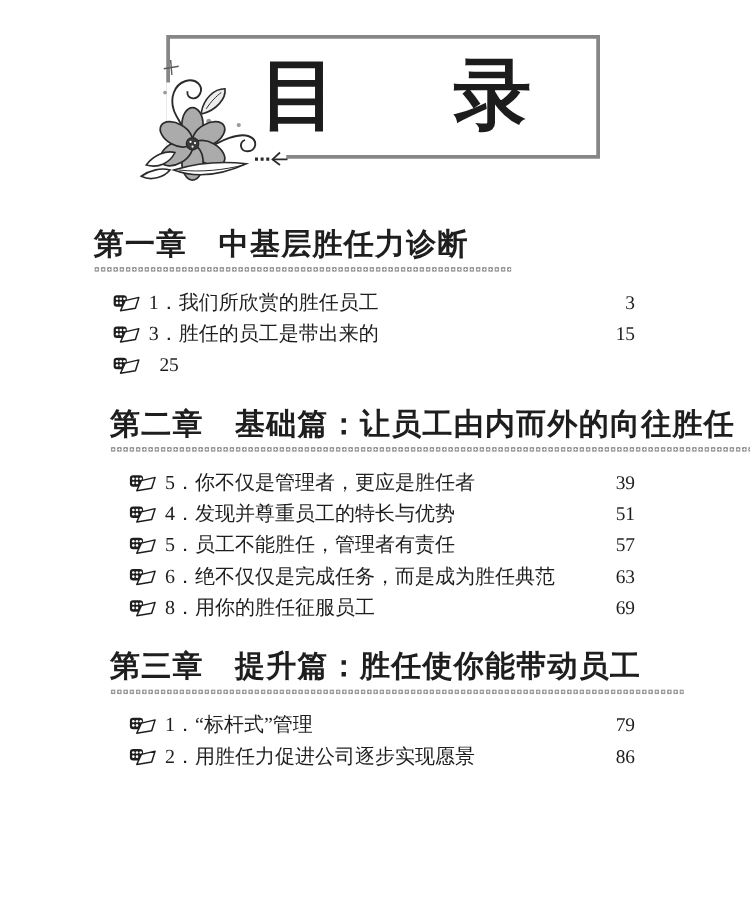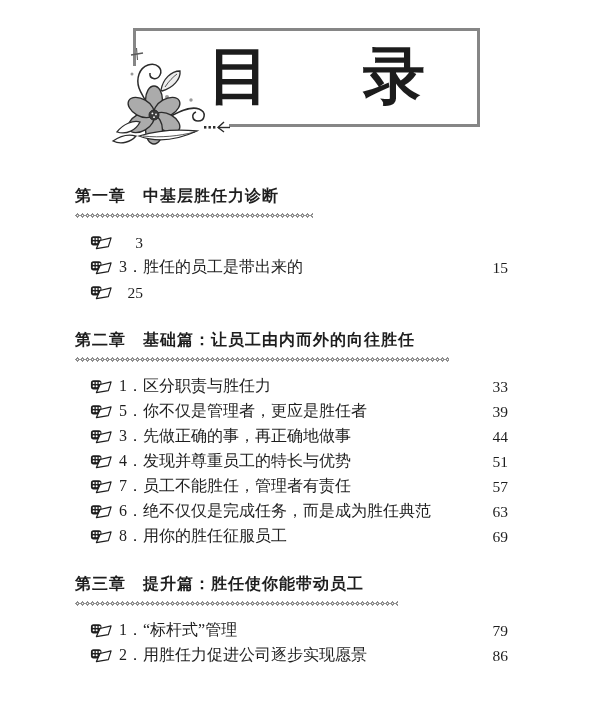--- a/index.html
+++ b/index.html
@@ -40,24 +40,24 @@
     top: 17px;
     width: 135px;
     height: 100px;
     pointer-events: none;
   }
 
   
   .toc {
     margin: 56px 92px 0 75px;
   }
-  .chapter + .chapter { margin-top: 22px; }
+  .chapter + .chapter { margin-top: 22px; margin-left: 13px; }
   .chapter-heading {
     display: inline-block;
-    font-size: 16px;
+    font-size: 24px;
     font-weight: bold;
     letter-spacing: 1px;
     line-height: 26px;
     white-space: nowrap;
   }
   .chapter-heading::after {
     content: "";
     display: block;
     height: 5px;
     margin-top: 4px;
@@ -155,20 +155,21 @@
   <div class="toc-row">
     <svg class="bullet" viewBox="0 0 24 16" xmlns="http://www.w3.org/2000/svg">
       <rect x="1" y="1.2" width="11.5" height="10" rx="2.8" fill="#1e1e1e"></rect>
       <circle cx="4" cy="4.2" r="1.15" fill="#ffffff"></circle>
       <circle cx="7.2" cy="4.2" r="1.15" fill="#ffffff"></circle>
       <circle cx="10.4" cy="4.2" r="1.15" fill="#ffffff"></circle>
       <circle cx="4" cy="7.8" r="1.15" fill="#ffffff"></circle>
       <circle cx="7.2" cy="7.8" r="1.15" fill="#ffffff"></circle>
       <path d="M11 5.8 L23 3 L20 12.5 L7 14.6 Z" fill="#ffffff" stroke="#1e1e1e" stroke-width="1.3" stroke-linejoin="round"></path>
     </svg>
+    <span class="toc-item-label">1．我们所欣赏的胜任员工</span>
     <span class="toc-item-page">3</span>
   </div>
 
 
   <div class="toc-row">
     <svg class="bullet" viewBox="0 0 24 16" xmlns="http://www.w3.org/2000/svg">
       <rect x="1" y="1.2" width="11.5" height="10" rx="2.8" fill="#1e1e1e"></rect>
       <circle cx="4" cy="4.2" r="1.15" fill="#ffffff"></circle>
       <circle cx="7.2" cy="4.2" r="1.15" fill="#ffffff"></circle>
       <circle cx="10.4" cy="4.2" r="1.15" fill="#ffffff"></circle>
@@ -192,61 +193,35 @@
     </svg>
     <span class="toc-item-page">25</span>
   </div>
 
 </div>
   </div>
 
   <div class="chapter">
     <div class="chapter-heading">第二章　基础篇：让员工由内而外的向往胜任</div>
     <div class="chapter-items">
-  <div class="toc-row">
-    <svg class="bullet" viewBox="0 0 24 16" xmlns="http://www.w3.org/2000/svg">
-      <rect x="1" y="1.2" width="11.5" height="10" rx="2.8" fill="#1e1e1e"></rect>
-      <circle cx="4" cy="4.2" r="1.15" fill="#ffffff"></circle>
-      <circle cx="7.2" cy="4.2" r="1.15" fill="#ffffff"></circle>
-      <circle cx="10.4" cy="4.2" r="1.15" fill="#ffffff"></circle>
-      <circle cx="4" cy="7.8" r="1.15" fill="#ffffff"></circle>
-      <circle cx="7.2" cy="7.8" r="1.15" fill="#ffffff"></circle>
-      <path d="M11 5.8 L23 3 L20 12.5 L7 14.6 Z" fill="#ffffff" stroke="#1e1e1e" stroke-width="1.3" stroke-linejoin="round"></path>
-    </svg>
-    <span class="toc-item-label">1．区分职责与胜任力</span>
-    <span class="toc-item-page">33</span>
-  </div>
 
   <div class="toc-row">
     <svg class="bullet" viewBox="0 0 24 16" xmlns="http://www.w3.org/2000/svg">
       <rect x="1" y="1.2" width="11.5" height="10" rx="2.8" fill="#1e1e1e"></rect>
       <circle cx="4" cy="4.2" r="1.15" fill="#ffffff"></circle>
       <circle cx="7.2" cy="4.2" r="1.15" fill="#ffffff"></circle>
       <circle cx="10.4" cy="4.2" r="1.15" fill="#ffffff"></circle>
       <circle cx="4" cy="7.8" r="1.15" fill="#ffffff"></circle>
       <circle cx="7.2" cy="7.8" r="1.15" fill="#ffffff"></circle>
       <path d="M11 5.8 L23 3 L20 12.5 L7 14.6 Z" fill="#ffffff" stroke="#1e1e1e" stroke-width="1.3" stroke-linejoin="round"></path>
     </svg>
     <span class="toc-item-label">5．你不仅是管理者，更应是胜任者</span>
     <span class="toc-item-page">39</span>
   </div>
 
-  <div class="toc-row">
-    <svg class="bullet" viewBox="0 0 24 16" xmlns="http://www.w3.org/2000/svg">
-      <rect x="1" y="1.2" width="11.5" height="10" rx="2.8" fill="#1e1e1e"></rect>
-      <circle cx="4" cy="4.2" r="1.15" fill="#ffffff"></circle>
-      <circle cx="7.2" cy="4.2" r="1.15" fill="#ffffff"></circle>
-      <circle cx="10.4" cy="4.2" r="1.15" fill="#ffffff"></circle>
-      <circle cx="4" cy="7.8" r="1.15" fill="#ffffff"></circle>
-      <circle cx="7.2" cy="7.8" r="1.15" fill="#ffffff"></circle>
-      <path d="M11 5.8 L23 3 L20 12.5 L7 14.6 Z" fill="#ffffff" stroke="#1e1e1e" stroke-width="1.3" stroke-linejoin="round"></path>
-    </svg>
-    <span class="toc-item-label">3．先做正确的事，再正确地做事</span>
-    <span class="toc-item-page">44</span>
-  </div>
 
   <div class="toc-row">
     <svg class="bullet" viewBox="0 0 24 16" xmlns="http://www.w3.org/2000/svg">
       <rect x="1" y="1.2" width="11.5" height="10" rx="2.8" fill="#1e1e1e"></rect>
       <circle cx="4" cy="4.2" r="1.15" fill="#ffffff"></circle>
       <circle cx="7.2" cy="4.2" r="1.15" fill="#ffffff"></circle>
       <circle cx="10.4" cy="4.2" r="1.15" fill="#ffffff"></circle>
       <circle cx="4" cy="7.8" r="1.15" fill="#ffffff"></circle>
       <circle cx="7.2" cy="7.8" r="1.15" fill="#ffffff"></circle>
       <path d="M11 5.8 L23 3 L20 12.5 L7 14.6 Z" fill="#ffffff" stroke="#1e1e1e" stroke-width="1.3" stroke-linejoin="round"></path>
@@ -258,21 +233,21 @@
   <div class="toc-row">
     <svg class="bullet" viewBox="0 0 24 16" xmlns="http://www.w3.org/2000/svg">
       <rect x="1" y="1.2" width="11.5" height="10" rx="2.8" fill="#1e1e1e"></rect>
       <circle cx="4" cy="4.2" r="1.15" fill="#ffffff"></circle>
       <circle cx="7.2" cy="4.2" r="1.15" fill="#ffffff"></circle>
       <circle cx="10.4" cy="4.2" r="1.15" fill="#ffffff"></circle>
       <circle cx="4" cy="7.8" r="1.15" fill="#ffffff"></circle>
       <circle cx="7.2" cy="7.8" r="1.15" fill="#ffffff"></circle>
       <path d="M11 5.8 L23 3 L20 12.5 L7 14.6 Z" fill="#ffffff" stroke="#1e1e1e" stroke-width="1.3" stroke-linejoin="round"></path>
     </svg>
-    <span class="toc-item-label">7．员工不能胜任，管理者有责任</span>
+    <span class="toc-item-label">5．员工不能胜任，管理者有责任</span>
     <span class="toc-item-page">57</span>
   </div>
 
   <div class="toc-row">
     <svg class="bullet" viewBox="0 0 24 16" xmlns="http://www.w3.org/2000/svg">
       <rect x="1" y="1.2" width="11.5" height="10" rx="2.8" fill="#1e1e1e"></rect>
       <circle cx="4" cy="4.2" r="1.15" fill="#ffffff"></circle>
       <circle cx="7.2" cy="4.2" r="1.15" fill="#ffffff"></circle>
       <circle cx="10.4" cy="4.2" r="1.15" fill="#ffffff"></circle>
       <circle cx="4" cy="7.8" r="1.15" fill="#ffffff"></circle>

